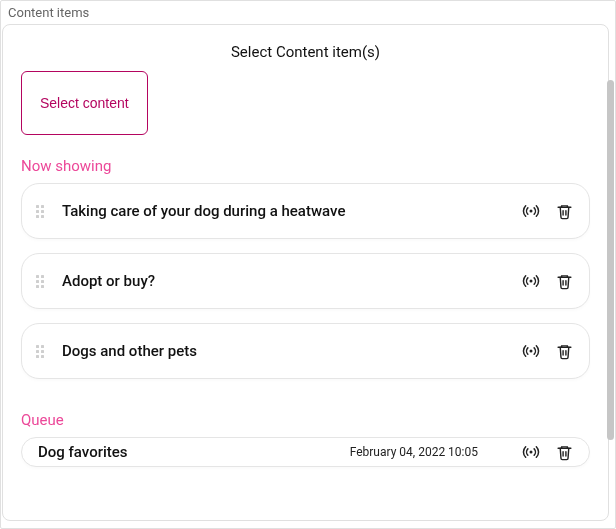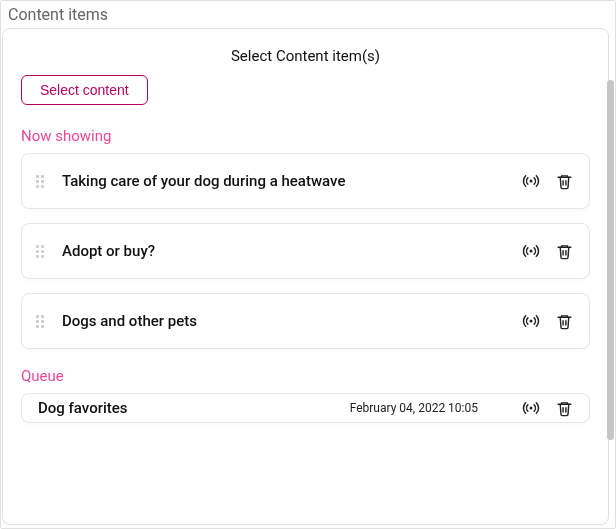--- a/index.html
+++ b/index.html
@@ -12,21 +12,21 @@
       overflow: hidden;
     }
     .outer-border {
       border: 1px solid #e0e0e0;
       border-radius: 2px;
       width: 100%;
       height: 100%;
       padding: 2px 6px 6px 1px;
     }
     .panel-title {
-      font-size: 16px;
+      font-size: 13px;
       color: #666;
       margin: 2px 0 4px 6px;
       font-weight: 400;
     }
     .panel {
       border: 1px solid #e0e0e0;
       border-radius: 8px;
       padding: 18px 18px 24px 18px;
       background: #fff;
       height: calc(100% - 22px);
@@ -36,33 +36,33 @@
       color: #111;
       margin-bottom: 10px;
       text-align: center;
     }
     .select-btn {
       display: inline-block;
       border: 1px solid #b4045f;
       color: #b4045f;
       background: #fff;
       border-radius: 6px;
-      padding: 6px 18px;
+      padding: 23px 18px;
       font-size: 14px;
       cursor: pointer;
       margin-bottom: 22px;
     }
     .section-title {
       font-size: 15px;
       color: #ec4899;
       margin-bottom: 8px;
     }
     .card {
       border: 1px solid #e5e5e5;
-      border-radius: 8px;
+      border-radius: 18px;
       background: #fff;
       padding: 16px 14px;
       display: flex;
       align-items: center;
       margin-bottom: 14px;
       box-shadow: 0 2px 3px rgba(0,0,0,0.02);
     }
     .drag-handle {
       display: grid;
       grid-template-columns: 3px 3px;
@@ -97,21 +97,21 @@
     }
     .scrollbar {
       position: absolute;
       right: 2px;
       top: 80px;
       width: 7px;
       height: 360px;
       background: #c6c6c6;
       border-radius: 4px;
     }
-    .queue-section { margin-top: 18px; }
+    .queue-section { margin-top: 32px; }
     .queue-card { padding: 3px 14px; }
     .queue-card .card-title { margin-left: 2px; }
   </style>
 </head>
 <body>
 
 <div class="outer-border">
   <div class="panel-title">Content items</div>
   <div class="panel">
 

